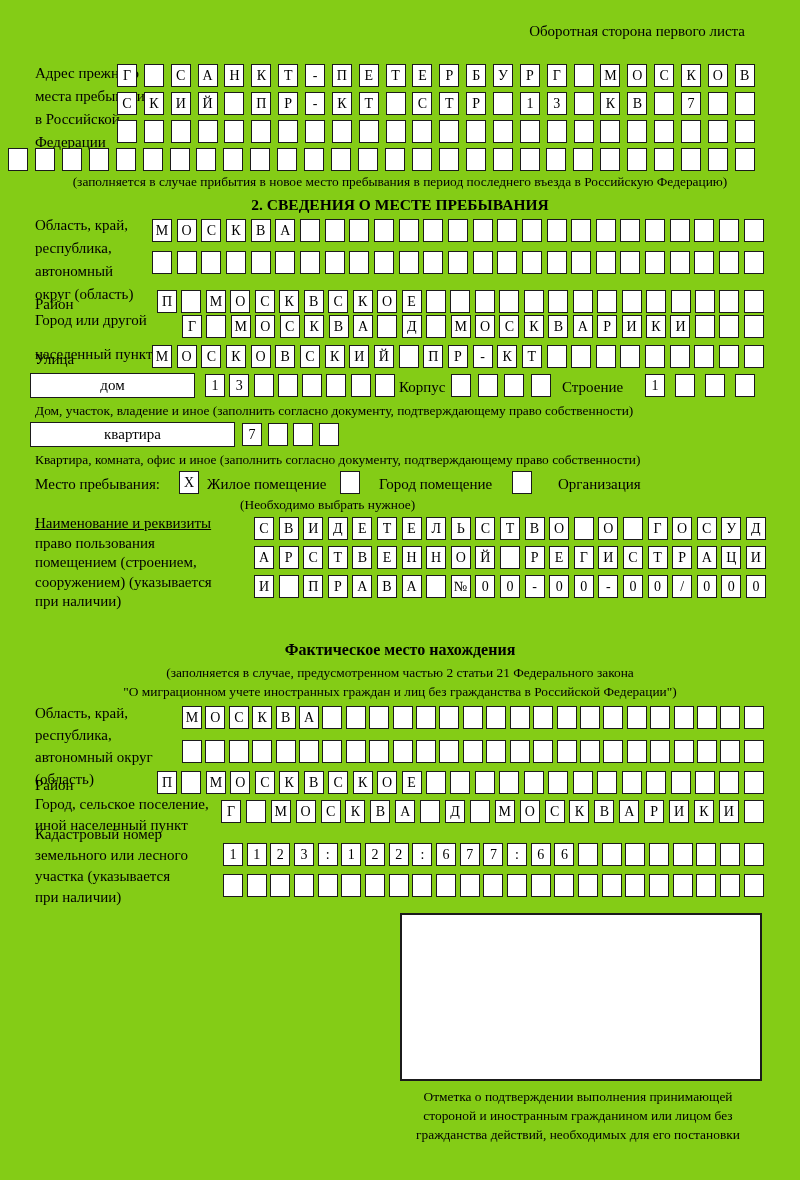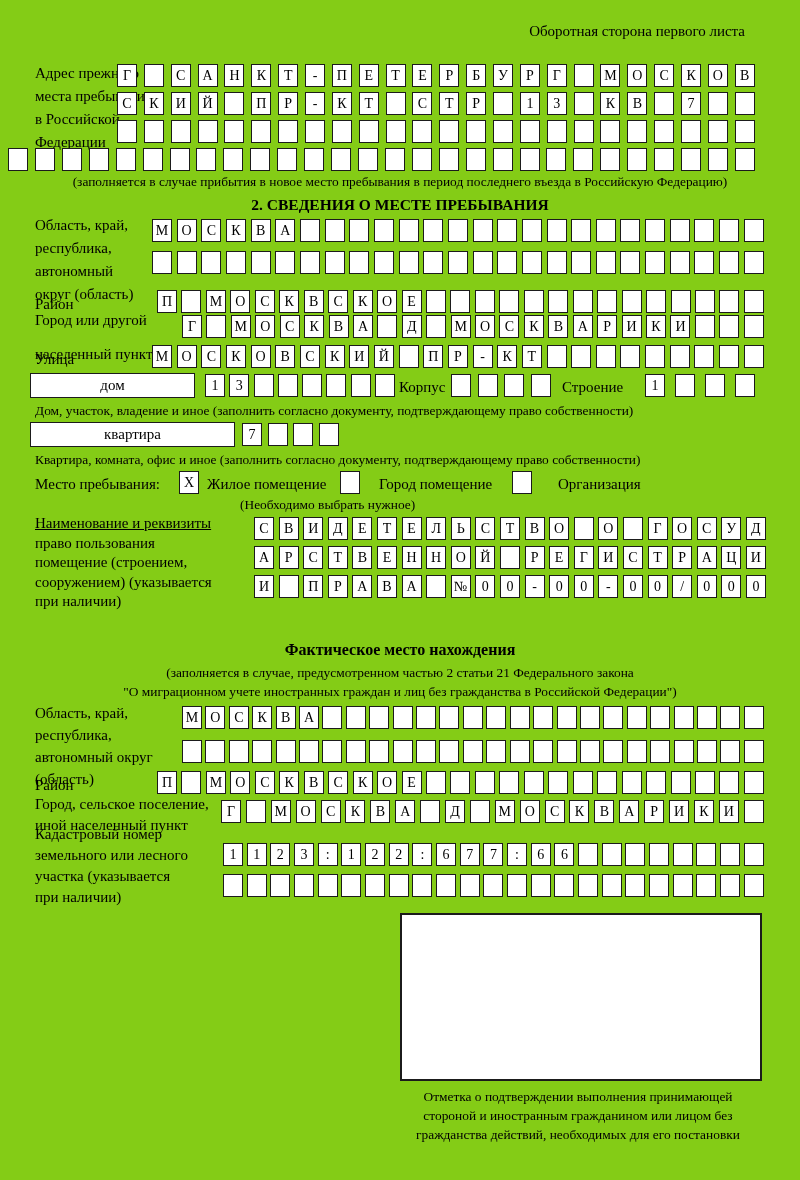--- a/index.html
+++ b/index.html
@@ -362,21 +362,21 @@
   <div class="abs lbl" style="left:207px;top:473px;">Жилое помещение</div>
   <span class="cell abs" style="left:340px;top:471px;"></span>
   <div class="abs lbl" style="left:379px;top:473px;">Город помещение</div>
   <span class="cell abs" style="left:512px;top:471px;"></span>
   <div class="abs lbl" style="left:558px;top:473px;">Организация</div>
   <div class="abs small" style="left:240px;top:497px;">(Необходимо выбрать нужное)</div>
 
   <div class="abs" style="left:35px;top:514px;width:225px;">
     <div class="lbl" style="line-height:19.5px;text-decoration:underline;">Наименование и реквизиты</div>
     <div class="lbl" style="line-height:19.5px;">право пользования</div>
-    <div class="lbl" style="line-height:19.5px;">помещение (строением,</div>
+    <div class="lbl" style="line-height:19.5px;">помещением (строением,</div>
     <div class="lbl" style="line-height:19.5px;">сооружением) (указывается</div>
     <div class="lbl" style="line-height:19.5px;">при наличии)</div>
   </div>
   <div class="cellrow" style="left:254px;top:517px;width:512px;">
       <span class="cell">С</span>
       <span class="cell">В</span>
       <span class="cell">И</span>
       <span class="cell">Д</span>
       <span class="cell">Е</span>
       <span class="cell">Т</span>

